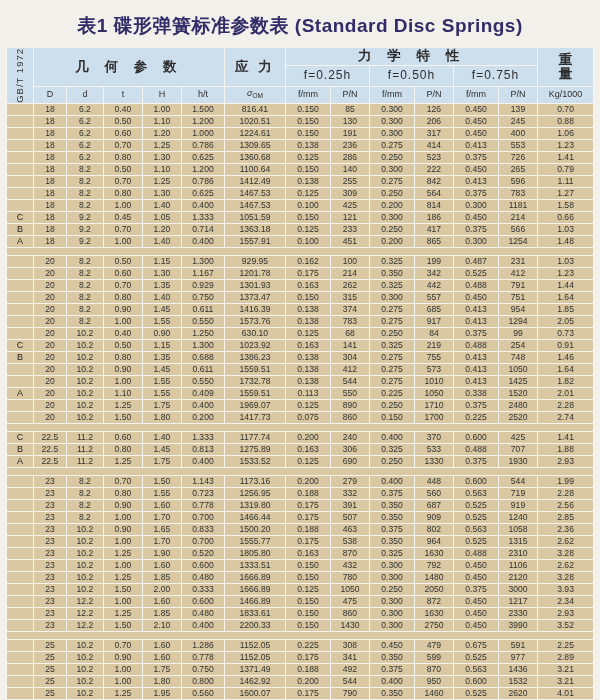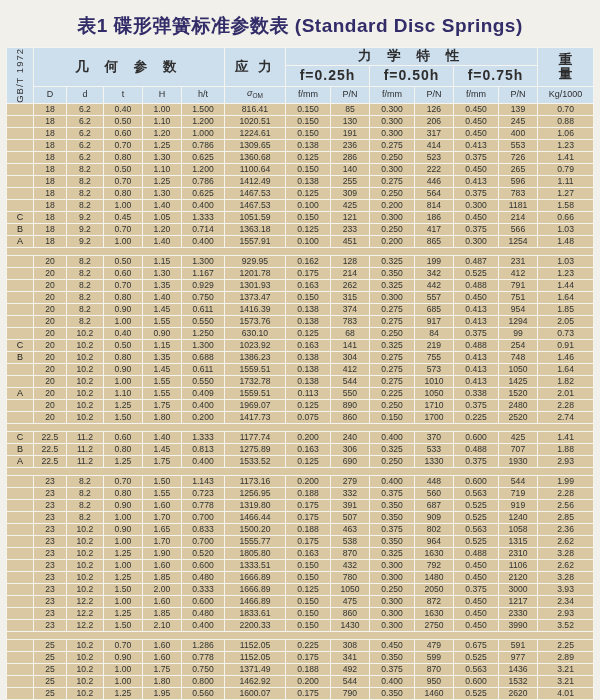--- a/index.html
+++ b/index.html
@@ -31,21 +31,21 @@
   table.springs th, table.springs td{
     padding:0;
     text-align:center;
     vertical-align:middle;
     line-height:1.05;
     overflow:hidden;
     white-space:nowrap;
   }
   thead th{background:#cddeed;font-weight:normal;color:#2e2e2e;}
   th.group{font-size:13.5px;font-weight:bold;letter-spacing:6px;}
-  th.sub{font-size:14px;letter-spacing:1px;height:20px;font-weight:bold;}
+  th.sub{font-size:12px;letter-spacing:1px;height:20px;}
   th.collbl{font-size:9px;height:16px;}
   th.weight{font-size:13.5px;font-weight:bold;line-height:1.25;}
   th.std{height:auto;}
   .vtext{
     writing-mode:vertical-rl;
     transform:rotate(180deg);
     font-size:9.5px;
     letter-spacing:1px;
     margin:0 auto;
     color:#333;
@@ -225,21 +225,21 @@
           <td class="letter"></td>
           <td>18</td>
           <td>8.2</td>
           <td>0.70</td>
           <td>1.25</td>
           <td>0.786</td>
           <td>1412.49</td>
           <td>0.138</td>
           <td>255</td>
           <td>0.275</td>
-          <td>446</td>
+          <td>842</td>
           <td>0.413</td>
           <td>596</td>
           <td>1.11</td>
         </tr>
         <tr>
           <td class="letter"></td>
           <td>18</td>
           <td>8.2</td>
           <td>0.80</td>
           <td>1.30</td>
@@ -322,21 +322,21 @@
         </tr>
         <tr>
           <td class="letter"></td>
           <td>20</td>
           <td>8.2</td>
           <td>0.50</td>
           <td>1.15</td>
           <td>1.300</td>
           <td>929.95</td>
           <td>0.162</td>
-          <td>128</td>
+          <td>100</td>
           <td>0.325</td>
           <td>199</td>
           <td>0.487</td>
           <td>231</td>
           <td>1.03</td>
         </tr>
         <tr>
           <td class="letter"></td>
           <td>20</td>
           <td>8.2</td>

